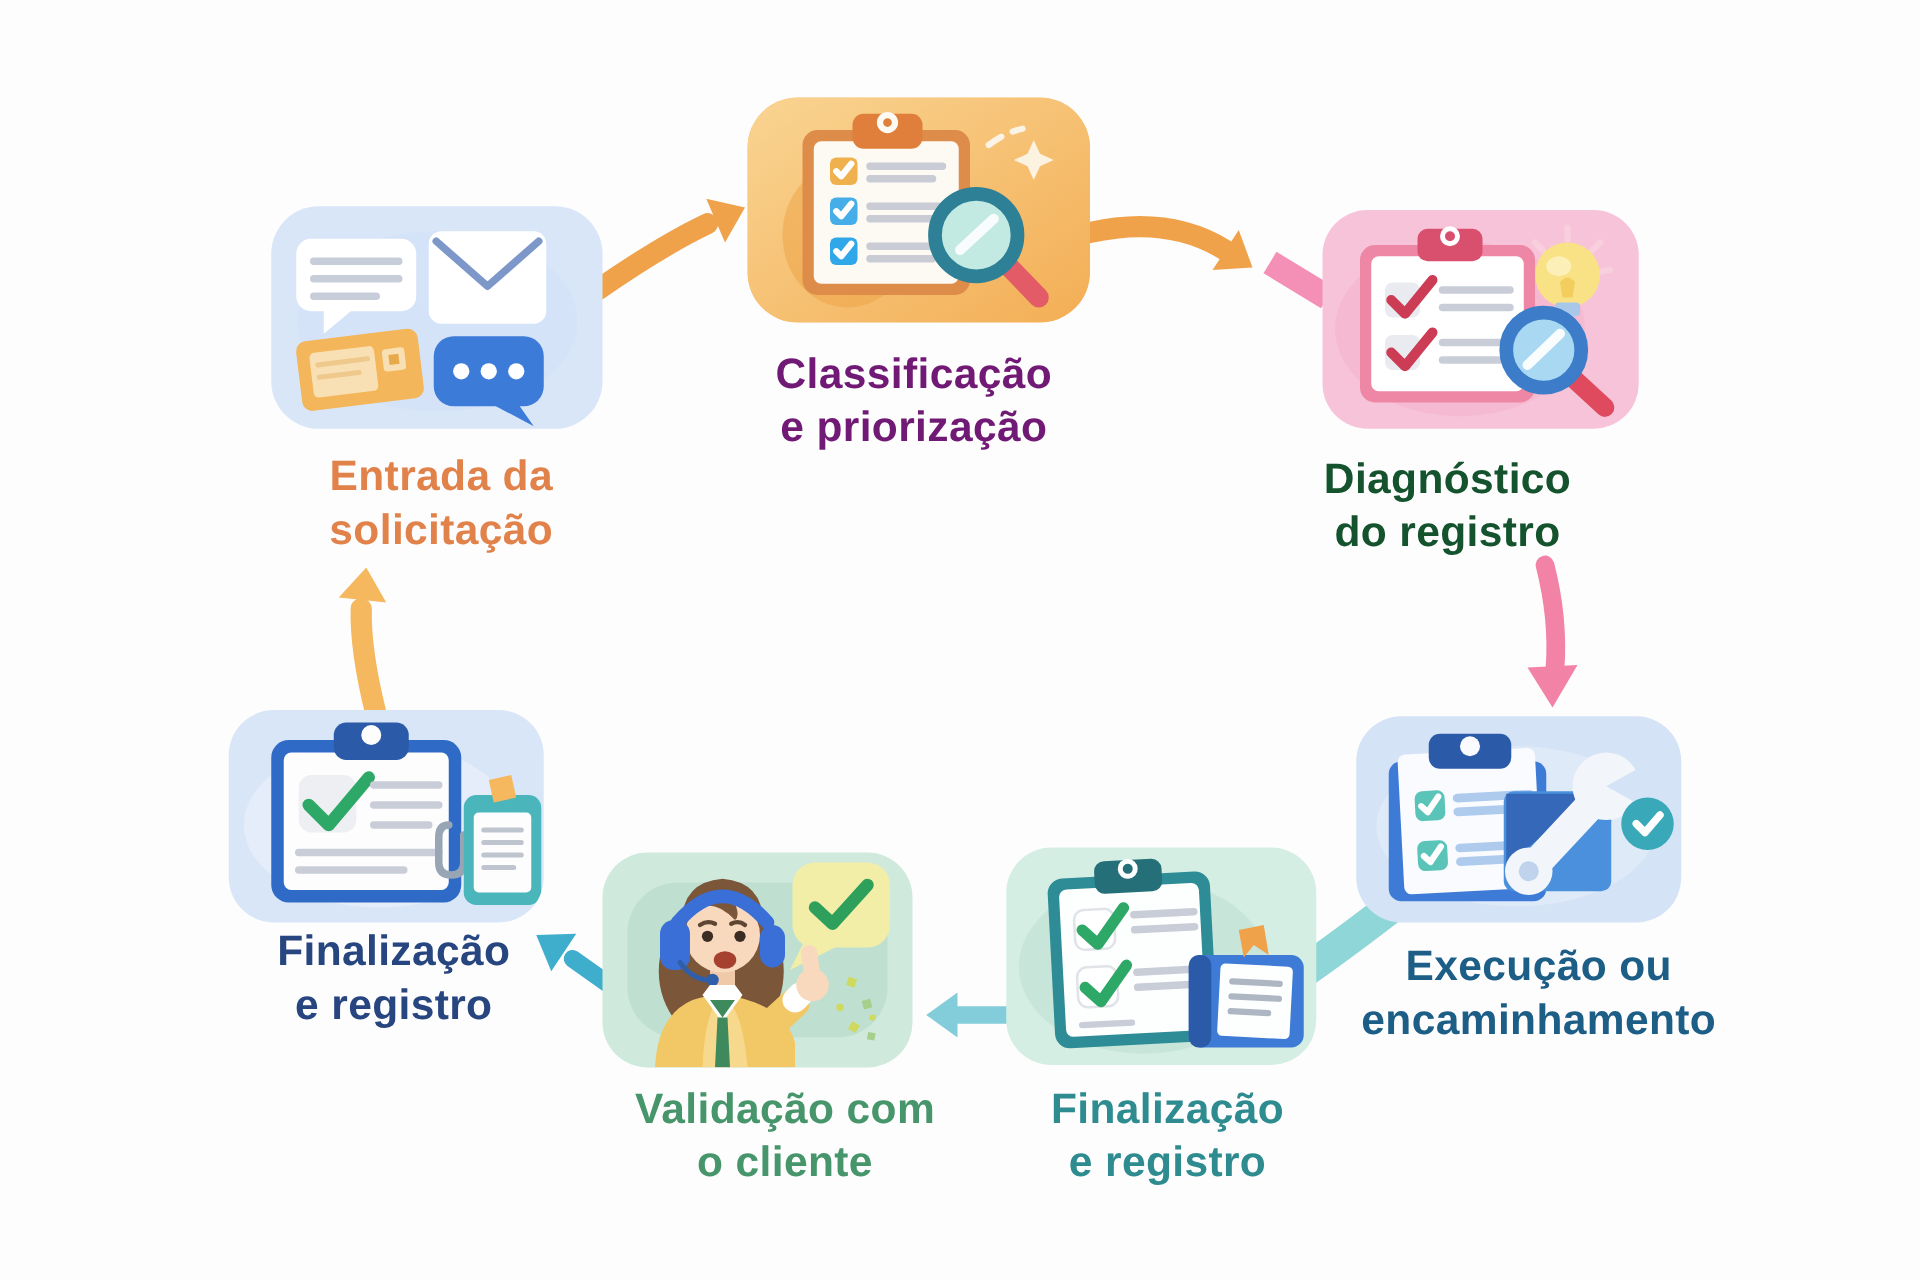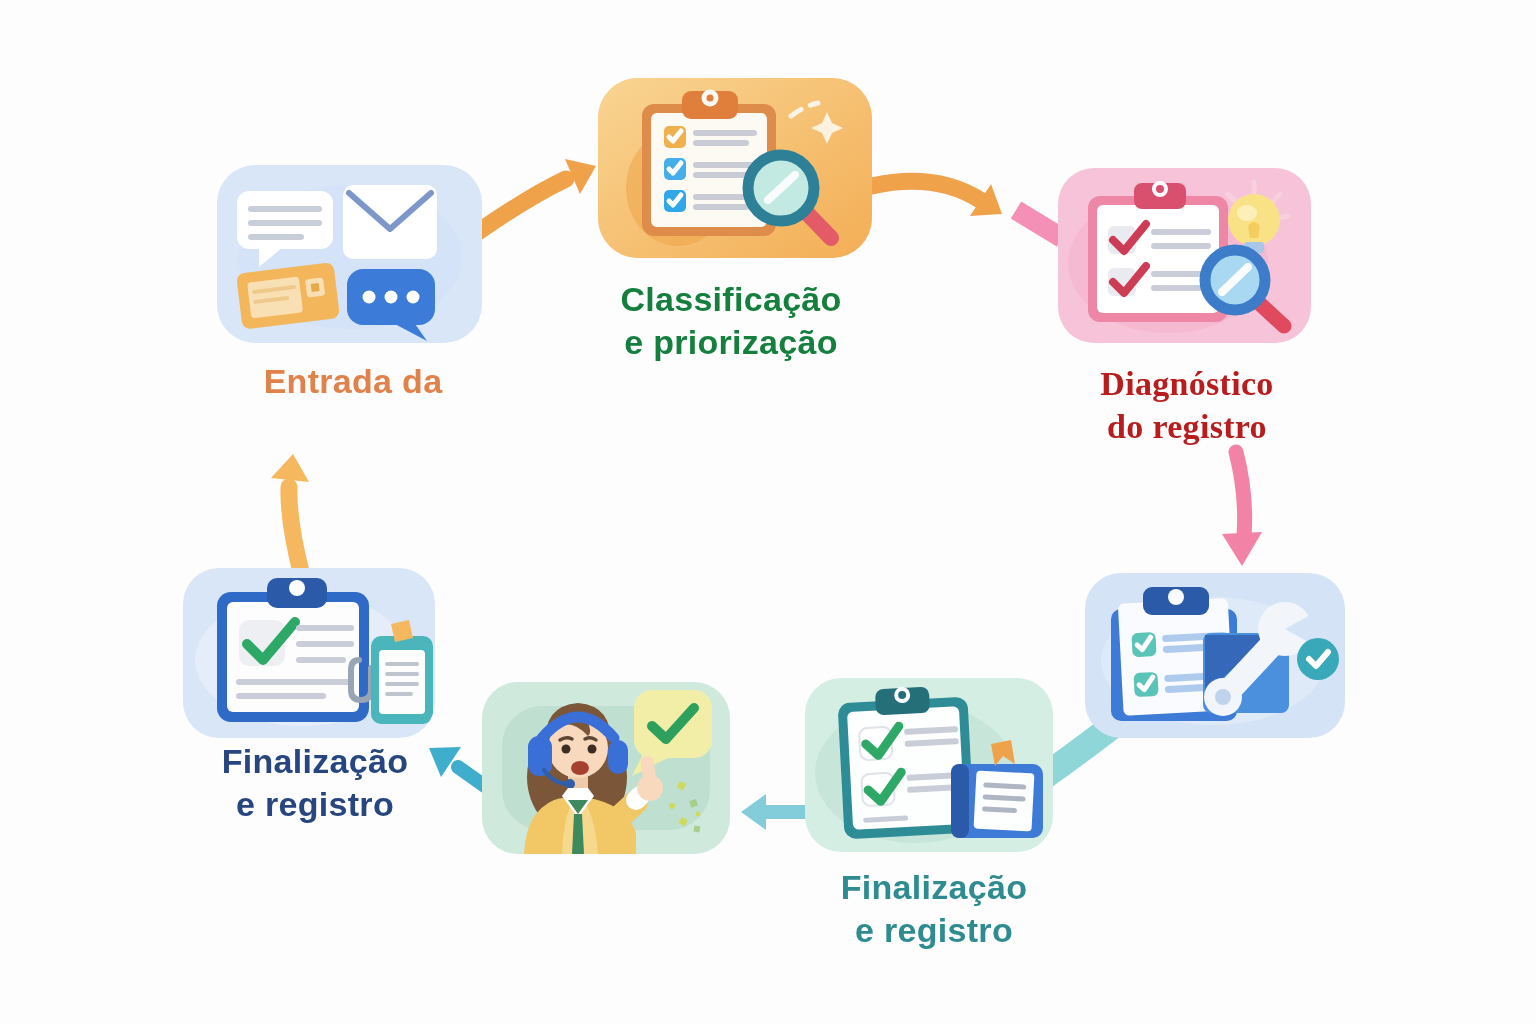--- a/index.html
+++ b/index.html
@@ -270,31 +270,40 @@
         <rect x="188" y="68" width="62" height="88" rx="10" fill="#4BB5BC"></rect>
         <rect x="196" y="82" width="46" height="64" rx="4" fill="#FDFDFE"></rect>
         <path d="M 204 96 H 234 M 204 106 H 234 M 204 116 H 234 M 204 126 H 228" stroke="#BEC5CF" stroke-width="4" stroke-linecap="round" fill="none"></path>
         <path d="M 208 56 L 226 52 L 230 70 L 212 74 Z" fill="#F5B85F"></path>
       </g>
     </svg>
   </div>
 
   <div class="step-label" style="left: 353px; top: 360px; color: rgb(224, 130, 74); text-align: center;">
     <div>Entrada da</div>
-  </div>
-  <div class="step-label" style="left: 731px; top: 278px; color: #15803d;">
+    <div>solicitação</div>
+  </div>
+  <div class="step-label" style="left: 731px; top: 278px; color: #701a75;">
     <div>Classificação</div>
     <div>e priorização</div>
   </div>
-  <div class="step-label" style="left: 1187px; top: 362px; color: #b91c1c; font-family: Liberation Serif, serif;">
+  <div class="step-label" style="left: 1158px; top: 362px; color: #14532d;">
     <div>Diagnóstico</div>
     <div>do registro</div>
+  </div>
+  <div class="step-label" style="left: 1231px; top: 752px; color: rgb(29, 94, 135);">
+    <div>Execução ou</div>
+    <div>encaminhamento</div>
   </div>
   <div class="step-label" style="left: 934px; top: 866px; color: rgb(46, 139, 143);">
     <div>Finalização</div>
     <div>e registro</div>
   </div>
+  <div class="step-label" style="left: 628px; top: 866px; color: rgb(71, 149, 106);">
+    <div>Validação com</div>
+    <div>o cliente</div>
+  </div>
   <div class="step-label" style="left: 315px; top: 740px; color: rgb(39, 69, 127);">
     <div>Finalização</div>
     <div>e registro</div>
   </div>
 
 </div>
 
 </body></html>

